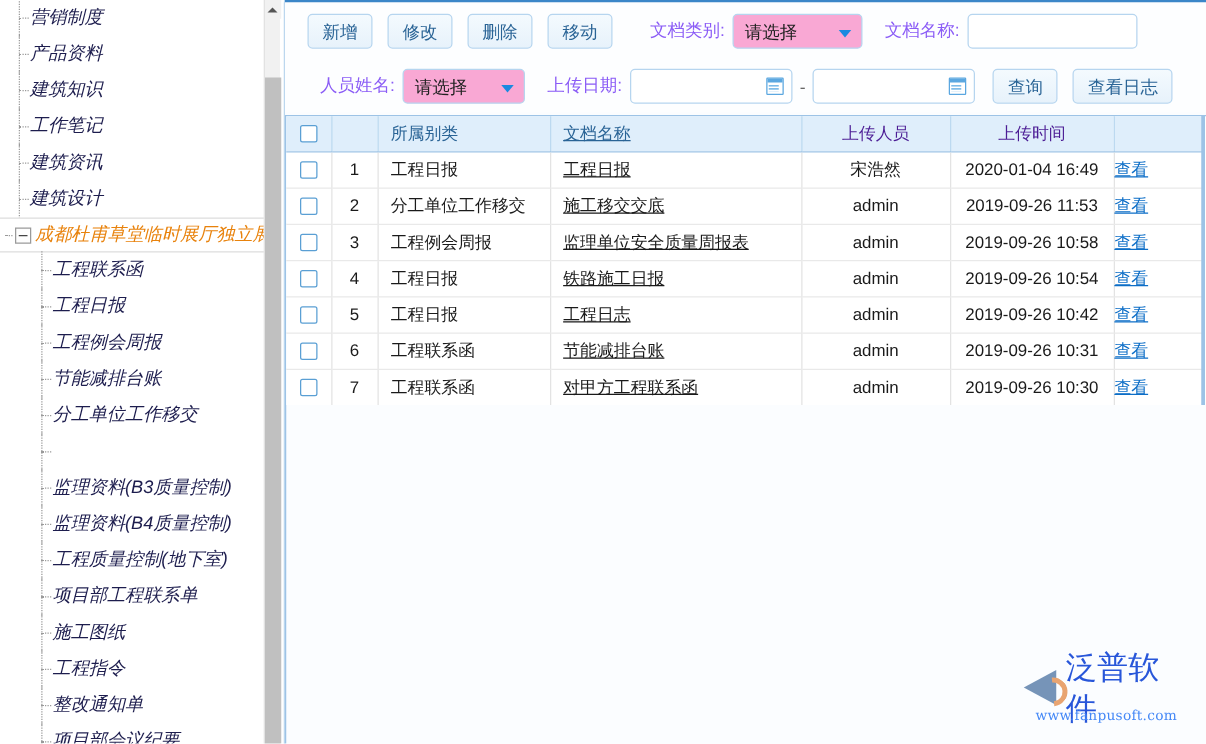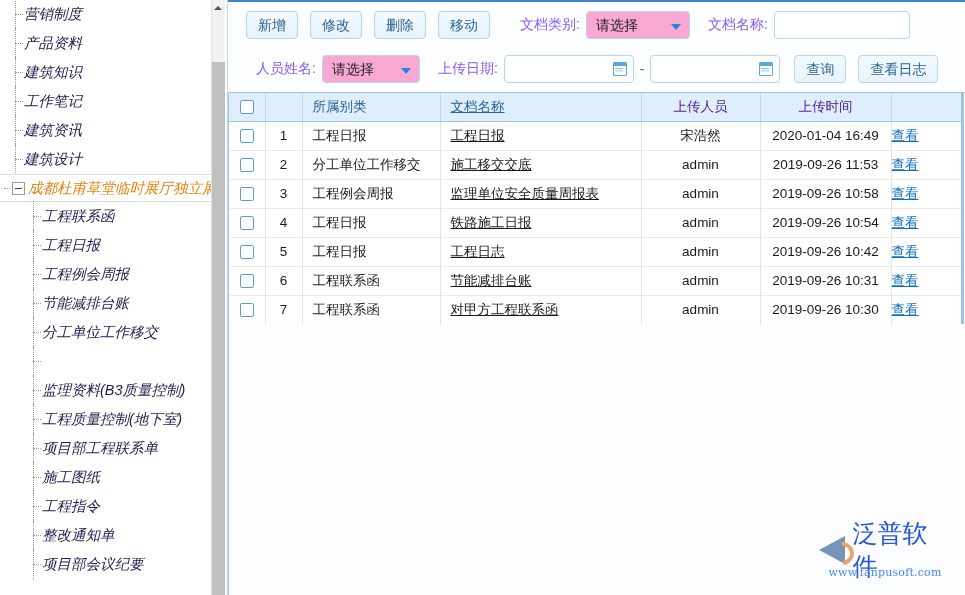--- a/index.html
+++ b/index.html
@@ -460,20 +460,24 @@
         <div class="tree-node level2">
           <span class="dotlead"></span>
           <span>分工单位工作移交</span>
         </div>
         <div class="tree-node level2">
           <span class="dotlead"></span>
         </div>
         <div class="tree-node level2">
           <span class="dotlead"></span>
           <span>监理资料(B3质量控制)</span>
+        </div>
+        <div class="tree-node level2">
+          <span class="dotlead"></span>
+          <span>监理资料(B4质量控制)</span>
         </div>
         <div class="tree-node level2">
           <span class="dotlead"></span>
           <span>工程质量控制(地下室)</span>
         </div>
         <div class="tree-node level2">
           <span class="dotlead"></span>
           <span>项目部工程联系单</span>
         </div>
         <div class="tree-node level2">

